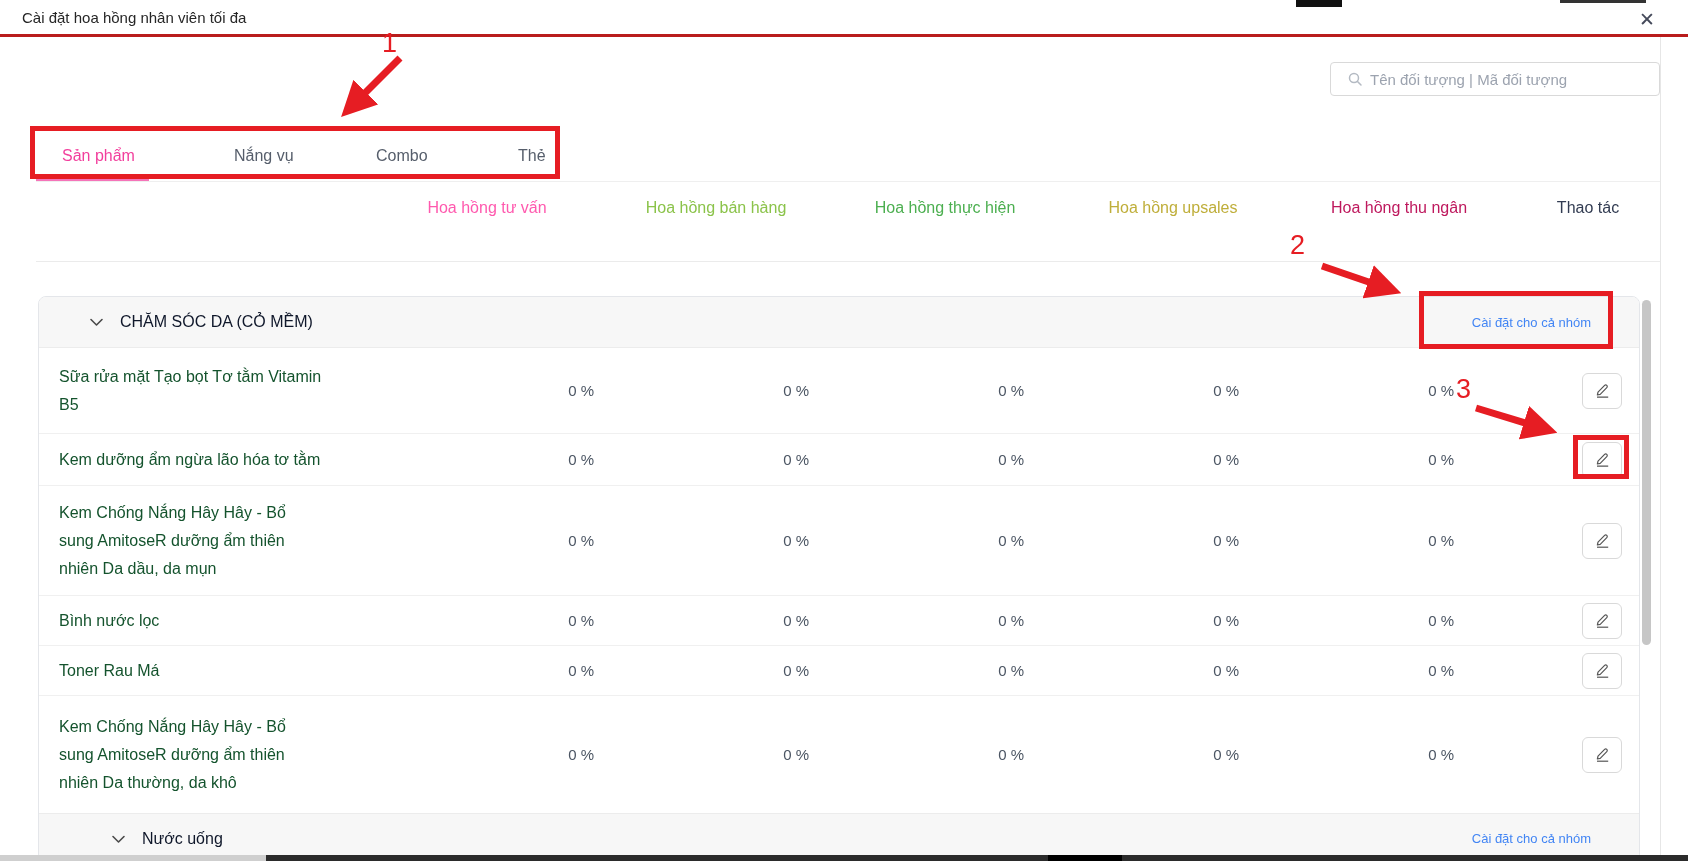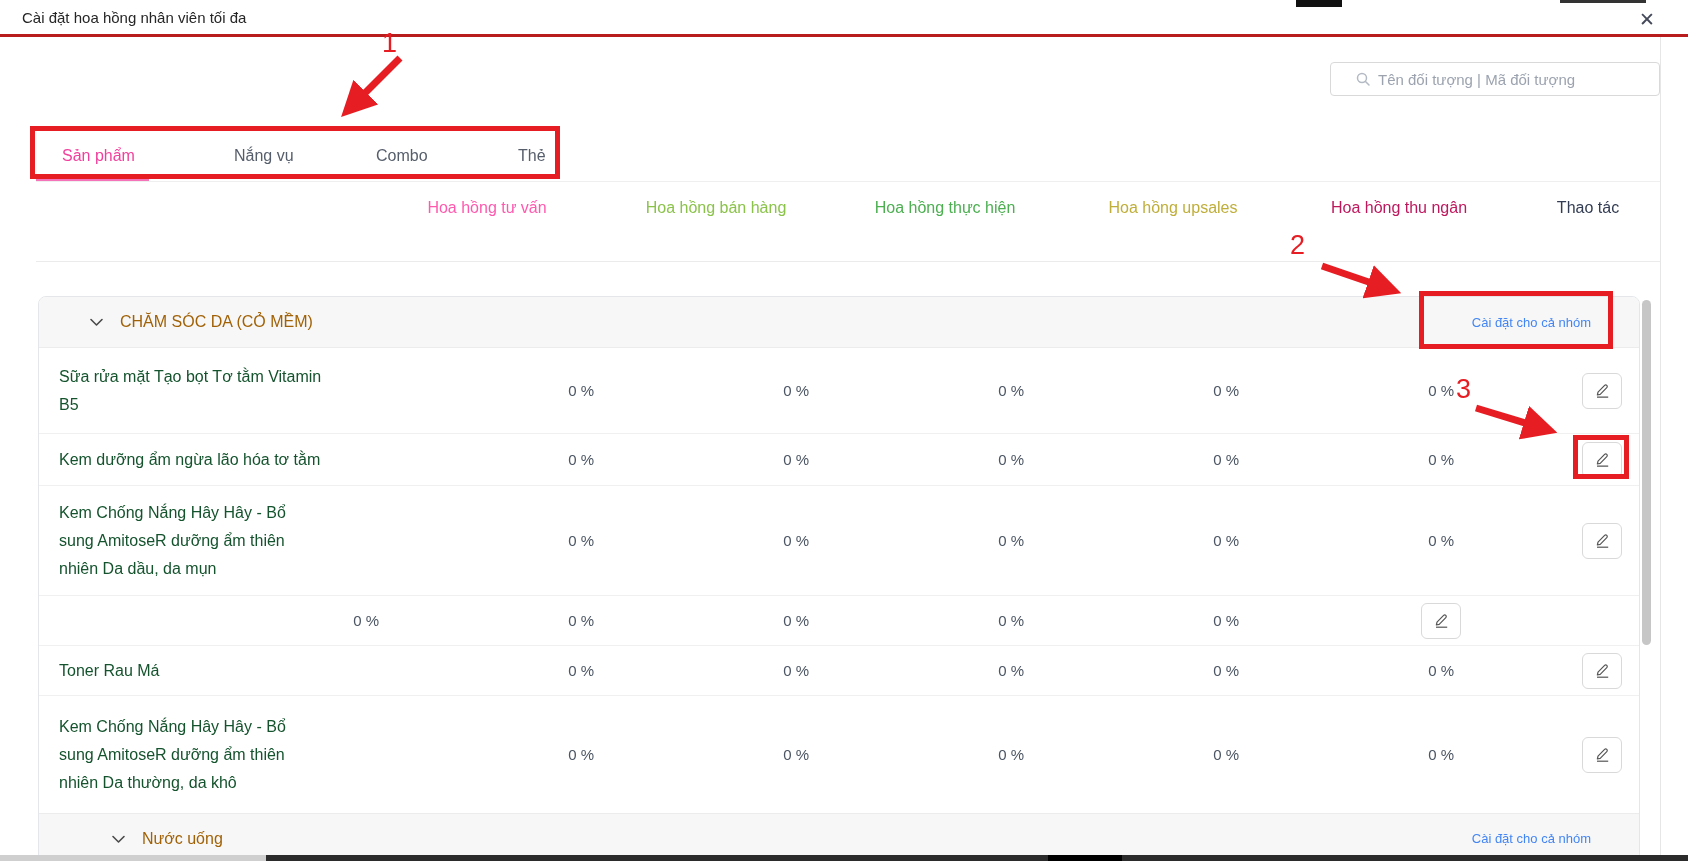--- a/index.html
+++ b/index.html
@@ -10,21 +10,21 @@
   
   .titlebar { position:absolute; left:0; top:0; width:1688px; height:37px; background:#fff; border-bottom:3px solid #b91c1c; }
   .titlebar .title { position:absolute; left:22px; top:9px; font-size:15px; color:#262626; font-weight:500; }
   .close-btn { position:absolute; right:28px; top:7px; width:26px; height:26px; border:none; background:transparent;
                font-size:19px; color:#44495a; cursor:pointer; line-height:26px; text-align:center; }
   .strip-a { position:absolute; left:1296px; top:0; width:46px; height:7px; background:#111; }
   .strip-b { position:absolute; left:1560px; top:0; width:86px; height:3px; background:#333; }
 
   
   .search-box { position:absolute; left:1330px; top:62px; width:330px; height:34px; border:1px solid #d9d9d9; border-radius:4px;
-                background:#fff; display:flex; align-items:center; padding:0 24px; }
+                background:#fff; display:flex; align-items:center; padding:0 16px; }
   .search-box svg { flex:0 0 auto; margin-right:7px; }
   .search-box input { border:none; outline:none; flex:1; font-size:15px; color:#333; font-family:inherit; background:transparent; }
   .search-box input::placeholder { color:#9ca3af; }
 
   
   .tab { position:absolute; top:144px; height:24px; line-height:24px; font-size:16px; color:#565e6b; cursor:pointer; }
   .tab.active { color:#f23e9c; }
   .tab-underline { position:absolute; left:36px; top:179px; width:113px; height:3px; background:#f574b9; }
   .tabs-border { position:absolute; left:36px; top:181px; width:1624px; height:1px; background:#efefef; }
 
@@ -32,21 +32,21 @@
   .colhead { position:absolute; top:197px; height:22px; line-height:22px; font-size:16px; font-weight:500; transform:translateX(-50%); white-space:nowrap; }
   .ch-1 { color:#ff59ae; } .ch-2 { color:#8bc34a; } .ch-3 { color:#4caf50; }
   .ch-4 { color:#bfae3a; } .ch-5 { color:#be185d; } .ch-6 { color:#323c52; }
   .head-border { position:absolute; left:36px; top:261px; width:1624px; height:1px; background:#ebebeb; }
 
   
   .card { position:absolute; left:38px; top:296px; width:1602px; height:566px; border:1px solid #e4e6ea; border-radius:8px; background:#fff; overflow:hidden; }
   .group-header { display:flex; align-items:center; height:50px; background:#f7f7f7; padding-left:50px; padding-right:48px; }
   .group-header.gh2 { border-top:1px solid #ececec; padding-left:72px; height:50px; }
   .group-header .chev { display:flex; align-items:center; margin-right:16px; cursor:pointer; }
-  .group-title { font-size:16px; color:#a16207; }
+  .group-title { font-size:16px; color:#0f172a; }
   .group-action { margin-left:auto; font-size:13px; color:#4285f4; cursor:pointer; text-decoration:none; background:none; border:none; font-family:inherit; }
 
   .trow { display:grid; grid-template-columns:364px 215px 215px 215px 215px 215px auto; border-top:1px solid #f0f0f0; }
   .r1 { height:86px; } .r2 { height:52px; } .r3 { height:110px; } .r4 { height:50px; } .r5 { height:50px; } .r6 { height:118px; }
   .cell-name { display:flex; align-items:center; padding:0 20px 0 20px; }
   .cell-name span { white-space:pre-line; font-size:16px; line-height:28px; color:#14532d; }
   .cell-val { display:flex; align-items:center; justify-content:flex-end; padding-right:24px; font-size:15px; color:#4b5563; }
   .cell-act { display:flex; align-items:center; justify-content:flex-end; padding-right:17px; }
   .edit-btn { width:40px; height:36px; border:1px solid #d9d9d9; border-radius:6px; background:#fff; display:flex; align-items:center; justify-content:center; cursor:pointer; }
 
@@ -167,20 +167,23 @@
           <button class="edit-btn">
         <svg width="17" height="17" viewBox="0 0 17 17">
               <path d="M4 10.2 L10.6 3.4 a1.55 1.55 0 0 1 2.2 2.2 L6.2 12.3 L3.4 13 z" fill="none" stroke="#555" stroke-width="1.2" stroke-linejoin="round"></path>
               <line x1="3" y1="15.2" x2="14.2" y2="15.2" stroke="#555" stroke-width="1.2"></line>
             </svg>
       </button>
         </div>
     </div>
 
     <div class="trow r4">
+      <div class="cell-name">
+          <span>Bình nước lọc</span>
+        </div>
       <div class="cell-val">0 %</div>
       <div class="cell-val">0 %</div>
       <div class="cell-val">0 %</div>
       <div class="cell-val">0 %</div>
       <div class="cell-val">0 %</div>
       <div class="cell-act">
           <button class="edit-btn">
         <svg width="17" height="17" viewBox="0 0 17 17">
               <path d="M4 10.2 L10.6 3.4 a1.55 1.55 0 0 1 2.2 2.2 L6.2 12.3 L3.4 13 z" fill="none" stroke="#555" stroke-width="1.2" stroke-linejoin="round"></path>
               <line x1="3" y1="15.2" x2="14.2" y2="15.2" stroke="#555" stroke-width="1.2"></line>

